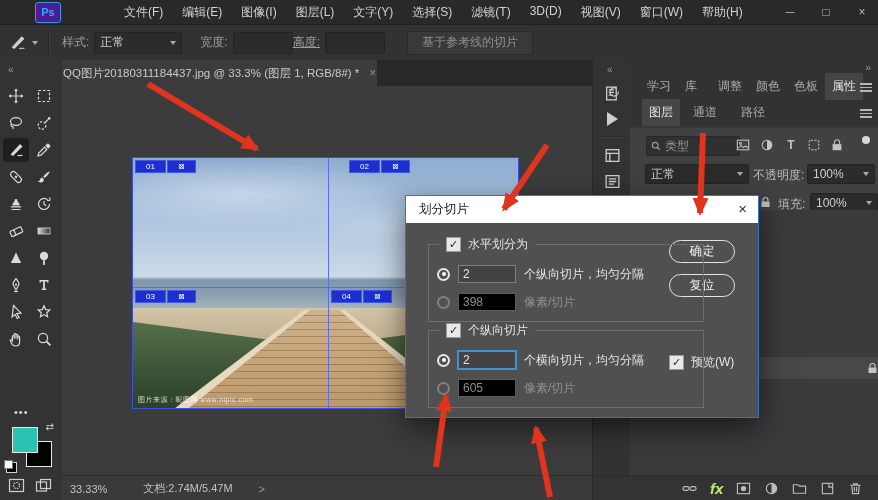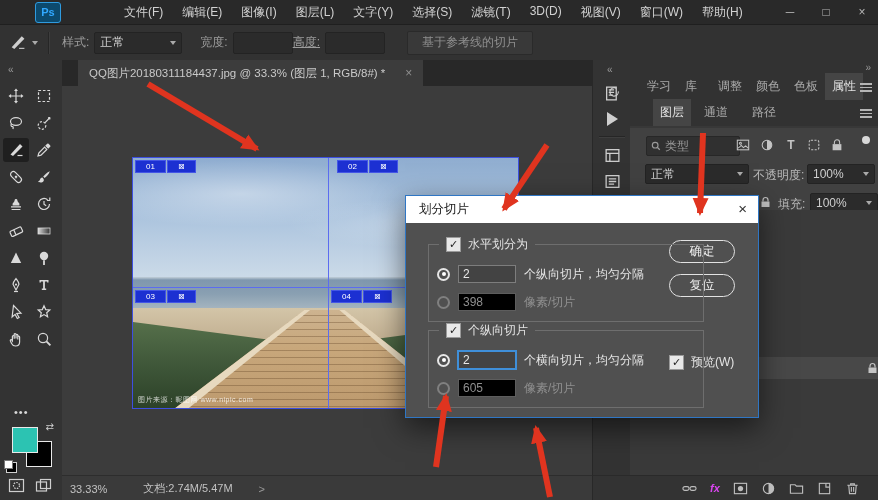--- a/index.html
+++ b/index.html
@@ -3,21 +3,21 @@
 <meta charset="utf-8">
 <style>
   html,body{margin:0;padding:0;background:#1e1e1e;}
   #app{position:relative;width:878px;height:500px;background:#323232;overflow:hidden;
        font-family:"Liberation Sans","DejaVu Sans",sans-serif;color:#d6d6d6;font-size:12px;
        -webkit-font-smoothing:antialiased;}
   .abs{position:absolute;}
 
   
   #menubar{left:0;top:0;width:878px;height:24px;background:#292929;display:flex;align-items:center;border-bottom:1px solid #1f1f1f;}
-  .ps-logo{margin-left:35px;width:24px;height:19px;background:#0c4a6e;border:1px solid #2f9bdf;border-radius:3px;
+  .ps-logo{margin-left:35px;width:24px;height:19px;background:#4c1d95;border:1px solid #2f9bdf;border-radius:3px;
            color:#31a8ff;font-size:11px;font-weight:bold;display:flex;align-items:center;justify-content:center;}
   .menus{margin-left:58px;display:flex;gap:9px;font-size:12px;color:#d2d2d2;}
   .menus span{padding:2px 5px;cursor:default;}
   .winctl{position:absolute;right:6px;top:0;height:24px;display:flex;align-items:center;gap:16px;color:#b5b5b5;font-size:12px;}
   .winctl span{width:20px;text-align:center;}
 
   
   #optionsbar{left:0;top:25px;width:878px;height:35px;background:#323232;border-bottom:1px solid #242424;display:flex;align-items:center;}
   .opt-label{color:#9c9c9c;margin-right:5px;}
   .opt-box{height:20px;background:#2b2b2b;border:1px solid #232323;border-radius:2px;display:flex;align-items:center;
@@ -40,21 +40,21 @@
   .sw-fg{position:absolute;left:2px;top:2px;width:24px;height:24px;border:1px solid #e9e9e9;}
   .sw-bg{position:absolute;left:16px;top:16px;width:24px;height:24px;border:1px solid #e9e9e9;background:#000;}
   .sw-swap{position:absolute;right:-2px;top:-4px;color:#cfcfcf;font-size:10px;}
   .sw-mini{position:absolute;left:-4px;bottom:-4px;width:9px;height:9px;border:1px solid #cfcfcf;background:#000;}
   .sw-mini::after{content:"";position:absolute;left:-3px;top:-3px;width:7px;height:7px;background:#fff;border:1px solid #777;}
   .mask-row{position:absolute;left:8px;top:418px;display:flex;gap:10px;}
   .mask-row svg{width:17px;height:15px;stroke:#cfcfcf;fill:none;stroke-width:1.2;}
 
   
   #tabbar{left:62px;top:60px;width:530px;height:26px;background:#282828;display:flex;}
-  .doc-tab{height:26px;background:#3c3c3c;display:flex;align-items:center;gap:20px;padding:0 11px;margin-left:16px;
+  .doc-tab{height:26px;background:#3c3c3c;display:flex;align-items:center;gap:10px;padding:0 1px;margin-left:0;
            font-size:11.5px;color:#c9c9c9;}
   .doc-tab .x{color:#8f8f8f;font-size:12px;}
   #canvas{left:62px;top:86px;width:530px;height:389px;background:#3c3c3c;}
 
   
   #photo{left:71px;top:72px;width:385px;height:250px;outline:1px solid #3d4fe0;background:#9db8d6;}
   .sky{left:0;top:0;width:385px;height:119px;
        background:
         radial-gradient(ellipse 60% 40% at 28% 30%, rgba(255,255,255,.38), rgba(255,255,255,0) 70%),
         radial-gradient(ellipse 50% 30% at 75% 55%, rgba(255,255,255,.22), rgba(255,255,255,0) 70%),
@@ -113,21 +113,21 @@
   .lock-sm svg{width:11px;height:12px;stroke:#c4c4c4;fill:none;stroke-width:1.2;}
   .layers-list{position:absolute;left:0;top:150px;width:248px;height:265px;background:#3a3a3a;}
   .layer-row-sel{position:absolute;left:0;top:147px;width:248px;height:22px;background:#484848;display:flex;align-items:center;justify-content:flex-end;padding-right:8px;}
 
   
   #statusbar{left:62px;top:475px;width:530px;height:25px;background:#3a3a3a;border-top:1px solid #2d2d2d;
              display:flex;align-items:center;font-size:11px;color:#c2c2c2;}
   #panelfooter{left:630px;top:475px;width:248px;height:25px;background:#333333;border-top:1px solid #2a2a2a;
              display:flex;align-items:center;gap:13px;padding-left:52px;box-sizing:border-box;}
   #panelfooter svg{width:15px;height:15px;stroke:#bdbdbd;fill:none;stroke-width:1.2;}
-  .fx{color:#d946ef;font-style:italic;font-size:11px;font-weight:bold;}
+  .fx{color:#bef264;font-style:italic;font-size:15px;font-weight:bold;}
   #stripfooter{left:592px;top:475px;width:38px;height:25px;background:#333333;border-top:1px solid #2a2a2a;border-left:1px solid #282828;}
 
   
   #dialog{left:405px;top:195px;width:352px;height:221px;z-index:50;border:1px solid #2f76c4;
           box-shadow:0 10px 28px rgba(0,0,0,.55);background:#505050;}
   .dlg-title{position:absolute;left:0;top:0;width:100%;height:27px;background:#ffffff;color:#1a1a1a;
              display:flex;align-items:center;font-size:12.5px;}
   .dlg-title .t{margin-left:13px;}
   .dlg-close{position:absolute;right:11px;top:4px;color:#333;font-size:15px;}
   .dlg-body{position:absolute;left:0;top:27px;width:100%;height:194px;background:#505050;color:#e4e4e4;}
@@ -378,21 +378,21 @@
         <div class="boardwalk abs"></div>
         <div class="rail-l abs"></div>
         <div class="rail-r abs"></div>
       </div>
       <div class="sliceline-v abs"></div>
       <div class="sliceline-h abs"></div>
       <div class="badge" style="left:2px;top:2px;">
         <span>01</span>
           <span>⊠</span>
       </div>
-      <div class="badge" style="left:204px;top:2px;">
+      <div class="badge" style="left:216px;top:2px;">
         <span>02</span>
           <span>⊠</span>
       </div>
       <div class="badge" style="left:2px;top:132px;">
         <span>03</span>
           <span>⊠</span>
       </div>
       <div class="badge" style="left:198px;top:132px;">
         <span>04</span>
           <span>⊠</span>
@@ -439,21 +439,21 @@
       <span class="tab">颜色</span>
       <span class="tab">色板</span>
       <span class="tab active">属性</span>
       <span class="pmenu" style="top:9px;">
           <i></i>
           <i></i>
           <i></i>
         </span>
     </div>
     <div class="ptabs" style="top:40px;">
-      <span class="tab active" style="margin-left:23px;">图层</span>
+      <span class="tab active" style="margin-left:12px;">图层</span>
       <span class="tab" style="margin-left:6px;">通道</span>
       <span class="tab" style="margin-left:10px;">路径</span>
       <span class="pmenu" style="top:9px;">
           <i></i>
           <i></i>
           <i></i>
         </span>
     </div>
 
     <div class="l-controls">

